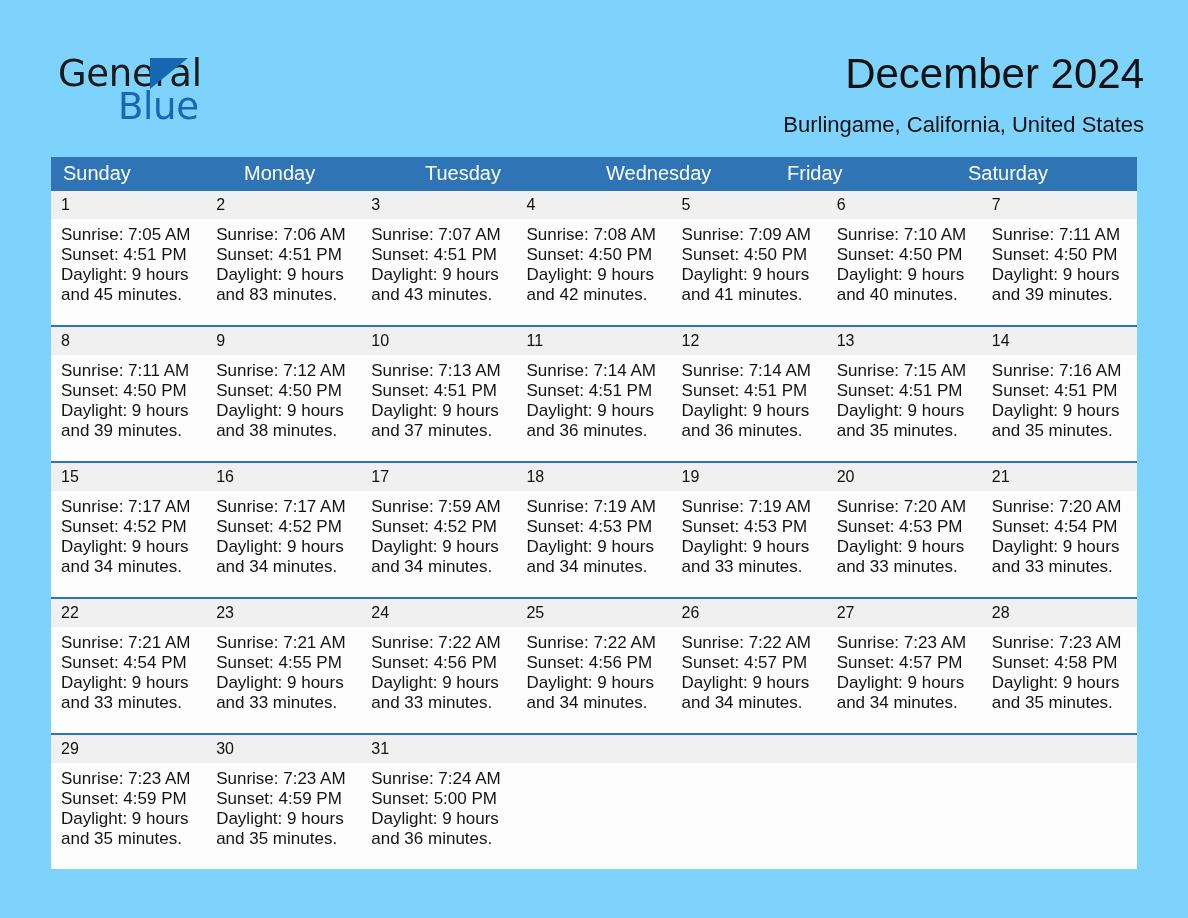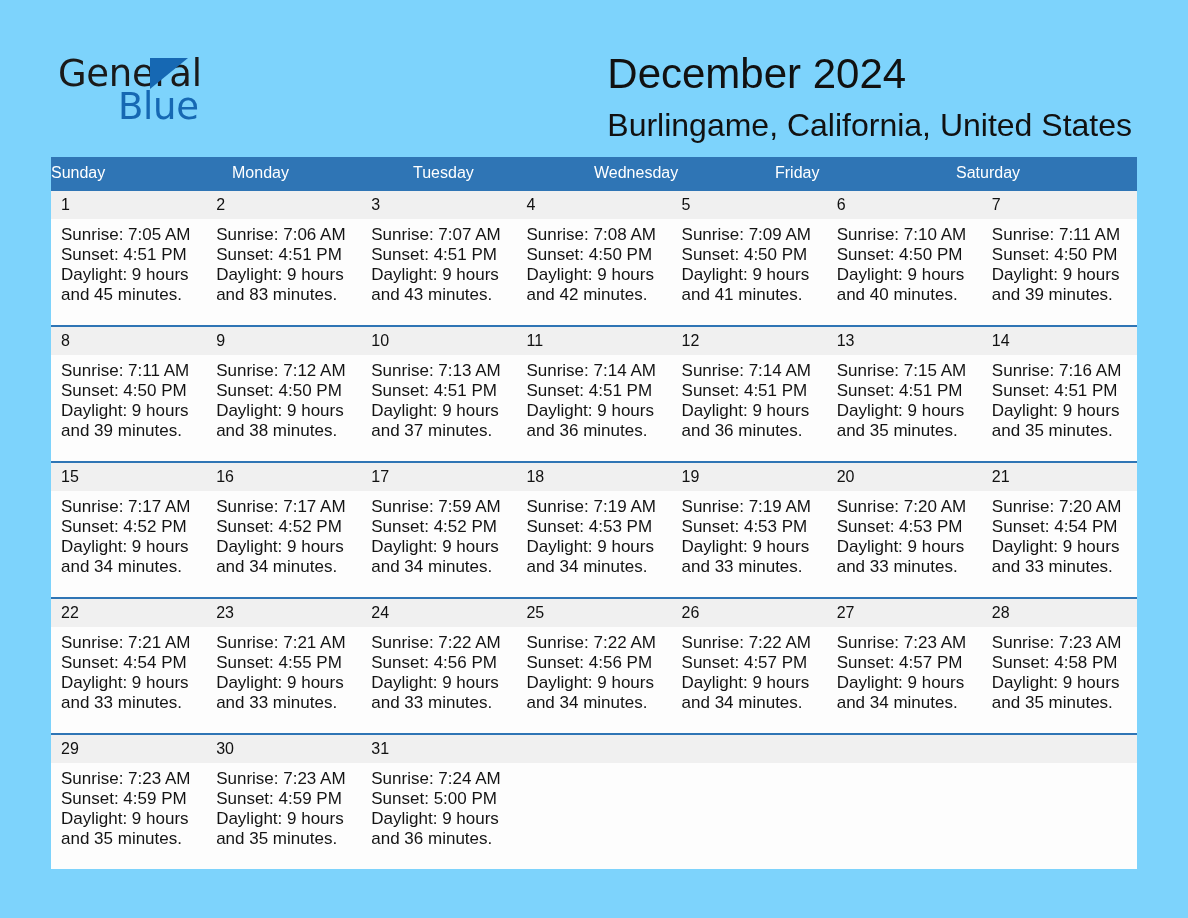--- a/index.html
+++ b/index.html
@@ -60,34 +60,34 @@
     font-size: 37px;
     letter-spacing: -0.3px;
     color: #1668b3;
     font-family: "DejaVu Sans", sans-serif;
     font-weight: 400;
     line-height: 44px;
     margin-left: 12px;
   }
   .title-block {
     position: absolute;
-    right: 56px;
+    right: 44px;
     top: 48px;
-    text-align: left;
+    text-align: right;
   }
   .month-title {
     font-size: 42px;
     font-weight: 400;
     color: #111111;
     line-height: 52px;
     white-space: nowrap;
   }
   .location-title {
     margin-top: 10px;
-    font-size: 32px;
+    font-size: 22px;
     font-weight: 400;
     color: #111111;
     line-height: 30px;
     white-space: nowrap;
   }
 
   
   .calendar {
     position: absolute;
     left: 51px;
@@ -95,23 +95,23 @@
     width: 1086px;
   }
   .dow-row {
     display: flex;
     background: #2f75b5;
     height: 32px;
   }
   .dow-cell {
     flex: 1 1 0;
     color: #ffffff;
-    font-size: 16px;
+    font-size: 20px;
     line-height: 32px;
-    padding-left: 0;
+    padding-left: 12px;
     box-sizing: border-box;
     white-space: nowrap;
   }
   .week {
     border-top: 2px solid #2f75b5;
   }
   .week:first-of-type {
     border-top: none;
   }
   .week-daynums {

